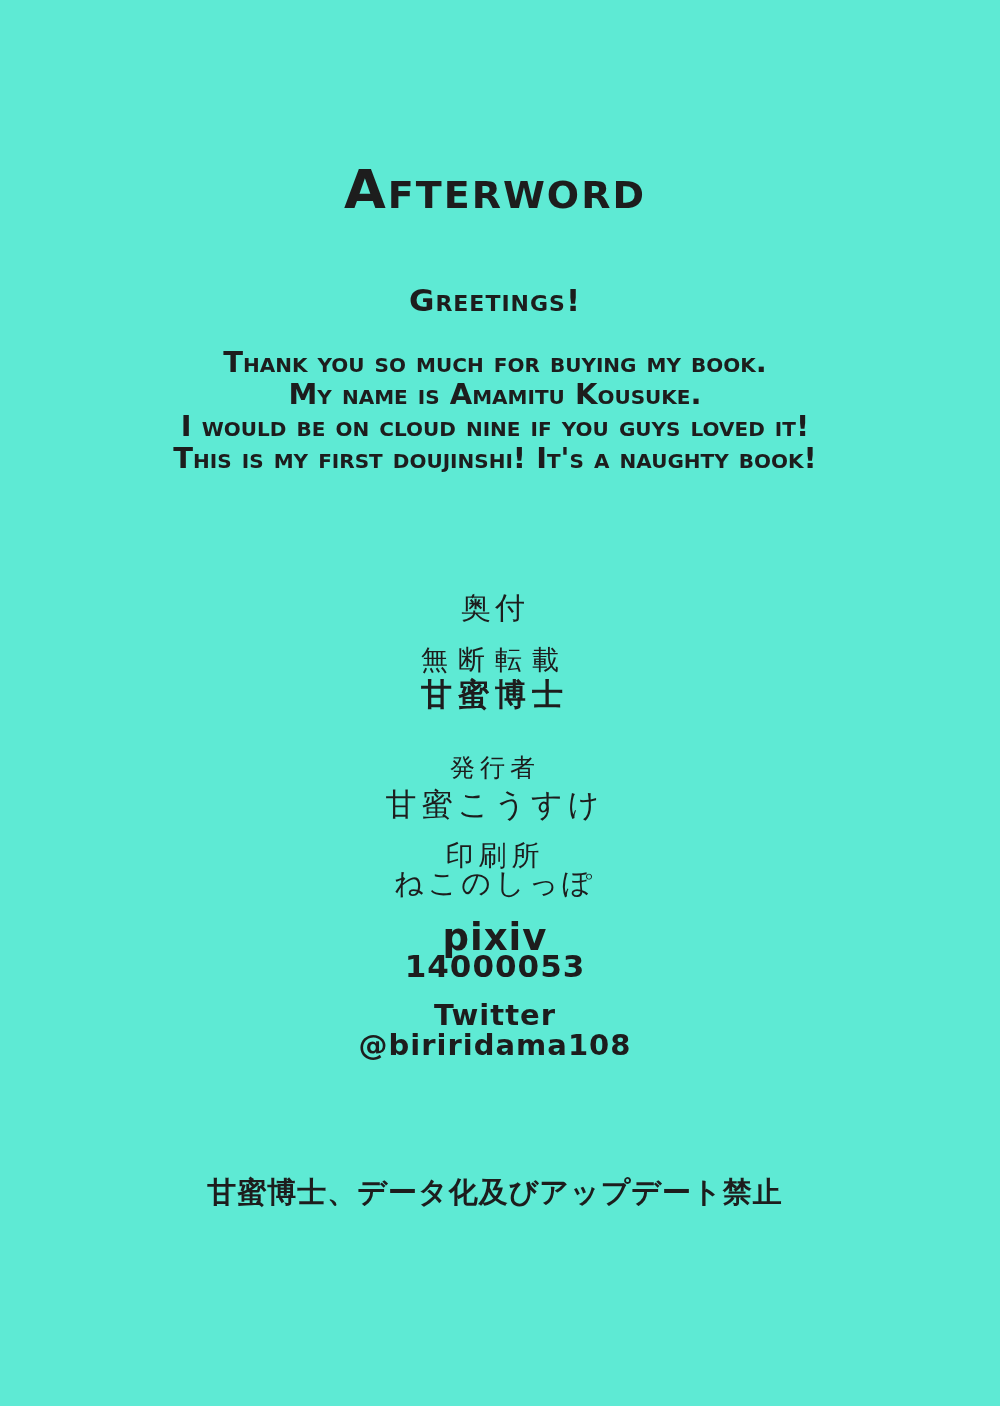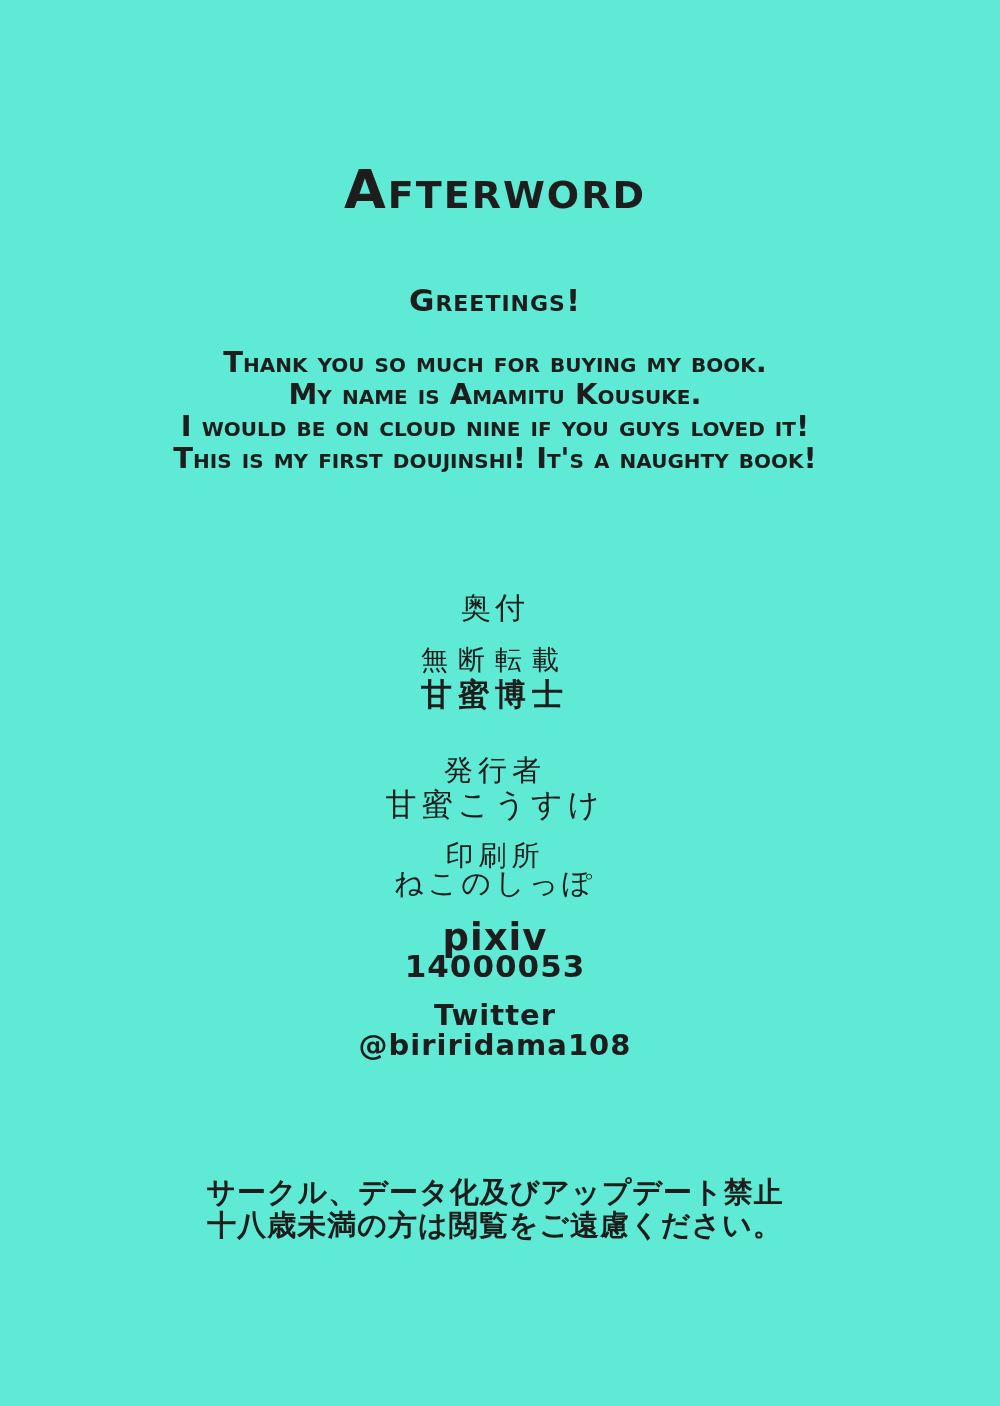--- a/index.html
+++ b/index.html
@@ -47,21 +47,21 @@
     .cjk {
       font-family: Liberation Serif, serif;
       font-weight: normal;
     }
 
     .colophon-heading { top: 588px; font-size: 30px; letter-spacing: 4px; }
 
     .circle-label     { top: 642px; font-size: 27px; letter-spacing: 10px; }
     .circle-name      { top: 674px; font-size: 31px; letter-spacing: 6px; font-weight: 600; }
 
-    .publisher-label  { top: 751px; font-size: 29px; letter-spacing: 5px; }
+    .publisher-label  { top: 751px; font-size: 25px; letter-spacing: 5px; }
     .publisher-name   { top: 784px; font-size: 31px; letter-spacing: 5px; }
 
     .printer-label    { top: 837px; font-size: 28px; letter-spacing: 5px; }
     .printer-name     { top: 864px; font-size: 29px; letter-spacing: 4px; }
 
     
     .gothic {
       font-family: "DejaVu Sans", "Liberation Sans", sans-serif;
       font-weight: bold;
       letter-spacing: 1px;
@@ -114,17 +114,16 @@
   <div class="line cjk printer-label">印刷所</div>
   <div class="line cjk printer-name">ねこのしっぽ</div>
 
   <div class="line gothic pixiv-label">pixiv</div>
   <div class="line gothic pixiv-id">14000053</div>
 
   <div class="line gothic twitter-label">Twitter</div>
   <div class="line gothic twitter-handle">@biriridama108</div>
 
   <div class="disclaimer">
-    <div class="disc-line">サークル、データ化及びアップデート禁止</div>
-    <div class="disc-line">十八歳未満の方は閲覧をご遠慮ください。</div>
+    <div class="disc-line">甘蜜博士、データ化及びアップデート禁止</div>
   </div>
 
 </div>
 
 </body></html>

